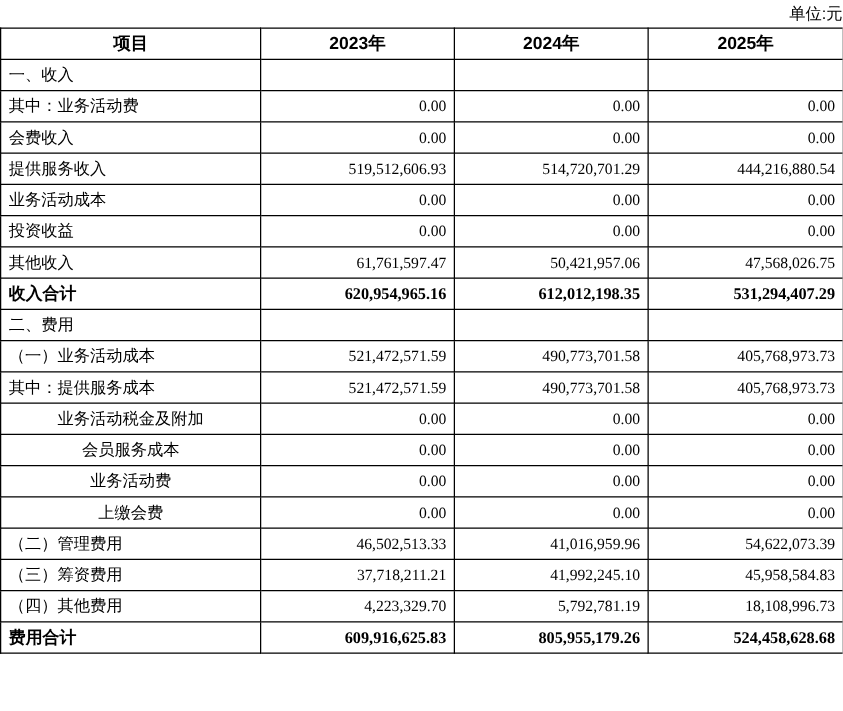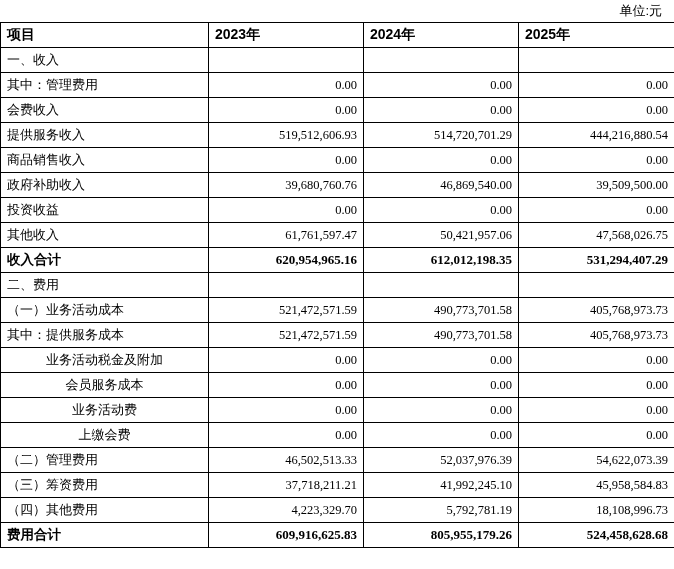--- a/index.html
+++ b/index.html
@@ -18,21 +18,21 @@
     width: 674px;
     height: 569px;
     position: relative;
     box-sizing: border-box;
   }
   .unit-row {
     height: 22px;
     display: flex;
     align-items: center;
     justify-content: flex-end;
-    padding-right: 12px;
+    padding-right: 0;
     font-size: 13px;
     box-sizing: border-box;
   }
   table.fin {
     border-collapse: collapse;
     table-layout: fixed;
     width: 674px;
     font-size: 13px;
   }
   table.fin td {
@@ -42,21 +42,21 @@
     box-sizing: border-box;
     white-space: nowrap;
     overflow: hidden;
   }
   col.c0 { width: 208px; }
   col.c1 { width: 155px; }
   col.c2 { width: 155px; }
   col.c3 { width: 156px; }
 
   .hdr {
-    text-align: left;
+    text-align: center;
     font-weight: bold;
     font-size: 14px;
     margin-left: 10px;
   }
   .num {
     text-align: right;
     font-family: Liberation Serif, serif;
     font-size: 12.5px;
   }
   .num.bold {
@@ -93,48 +93,42 @@
         <td class="hdr">2024年</td>
         <td class="hdr">2025年</td>
       </tr>
     <tr>
           <td class="lbl-0">一、收入</td>
           <td class="num"></td>
           <td class="num"></td>
           <td class="num"></td>
         </tr>
         <tr>
-          <td class="lbl-1">其中：管理费用</td>
+          <td class="lbl-1">其中：业务活动费</td>
           <td class="num">0.00</td>
           <td class="num">0.00</td>
           <td class="num">0.00</td>
         </tr>
         <tr>
           <td class="lbl-2">会费收入</td>
           <td class="num">0.00</td>
           <td class="num">0.00</td>
           <td class="num">0.00</td>
         </tr>
         <tr>
           <td class="lbl-2">提供服务收入</td>
           <td class="num">519,512,606.93</td>
           <td class="num">514,720,701.29</td>
           <td class="num">444,216,880.54</td>
         </tr>
         <tr>
-          <td class="lbl-2">商品销售收入</td>
-          <td class="num">0.00</td>
-          <td class="num">0.00</td>
-          <td class="num">0.00</td>
-        </tr>
-        <tr>
-          <td class="lbl-2">政府补助收入</td>
-          <td class="num">39,680,760.76</td>
-          <td class="num">46,869,540.00</td>
-          <td class="num">39,509,500.00</td>
+          <td class="lbl-2">业务活动成本</td>
+          <td class="num">0.00</td>
+          <td class="num">0.00</td>
+          <td class="num">0.00</td>
         </tr>
         <tr>
           <td class="lbl-2">投资收益</td>
           <td class="num">0.00</td>
           <td class="num">0.00</td>
           <td class="num">0.00</td>
         </tr>
         <tr>
           <td class="lbl-2">其他收入</td>
           <td class="num">61,761,597.47</td>
@@ -185,21 +179,21 @@
         </tr>
         <tr>
           <td class="lbl-3">上缴会费</td>
           <td class="num">0.00</td>
           <td class="num">0.00</td>
           <td class="num">0.00</td>
         </tr>
         <tr>
           <td class="lbl-1">（二）管理费用</td>
           <td class="num">46,502,513.33</td>
-          <td class="num">52,037,976.39</td>
+          <td class="num">41,016,959.96</td>
           <td class="num">54,622,073.39</td>
         </tr>
         <tr>
           <td class="lbl-1">（三）筹资费用</td>
           <td class="num">37,718,211.21</td>
           <td class="num">41,992,245.10</td>
           <td class="num">45,958,584.83</td>
         </tr>
         <tr>
           <td class="lbl-1">（四）其他费用</td>

